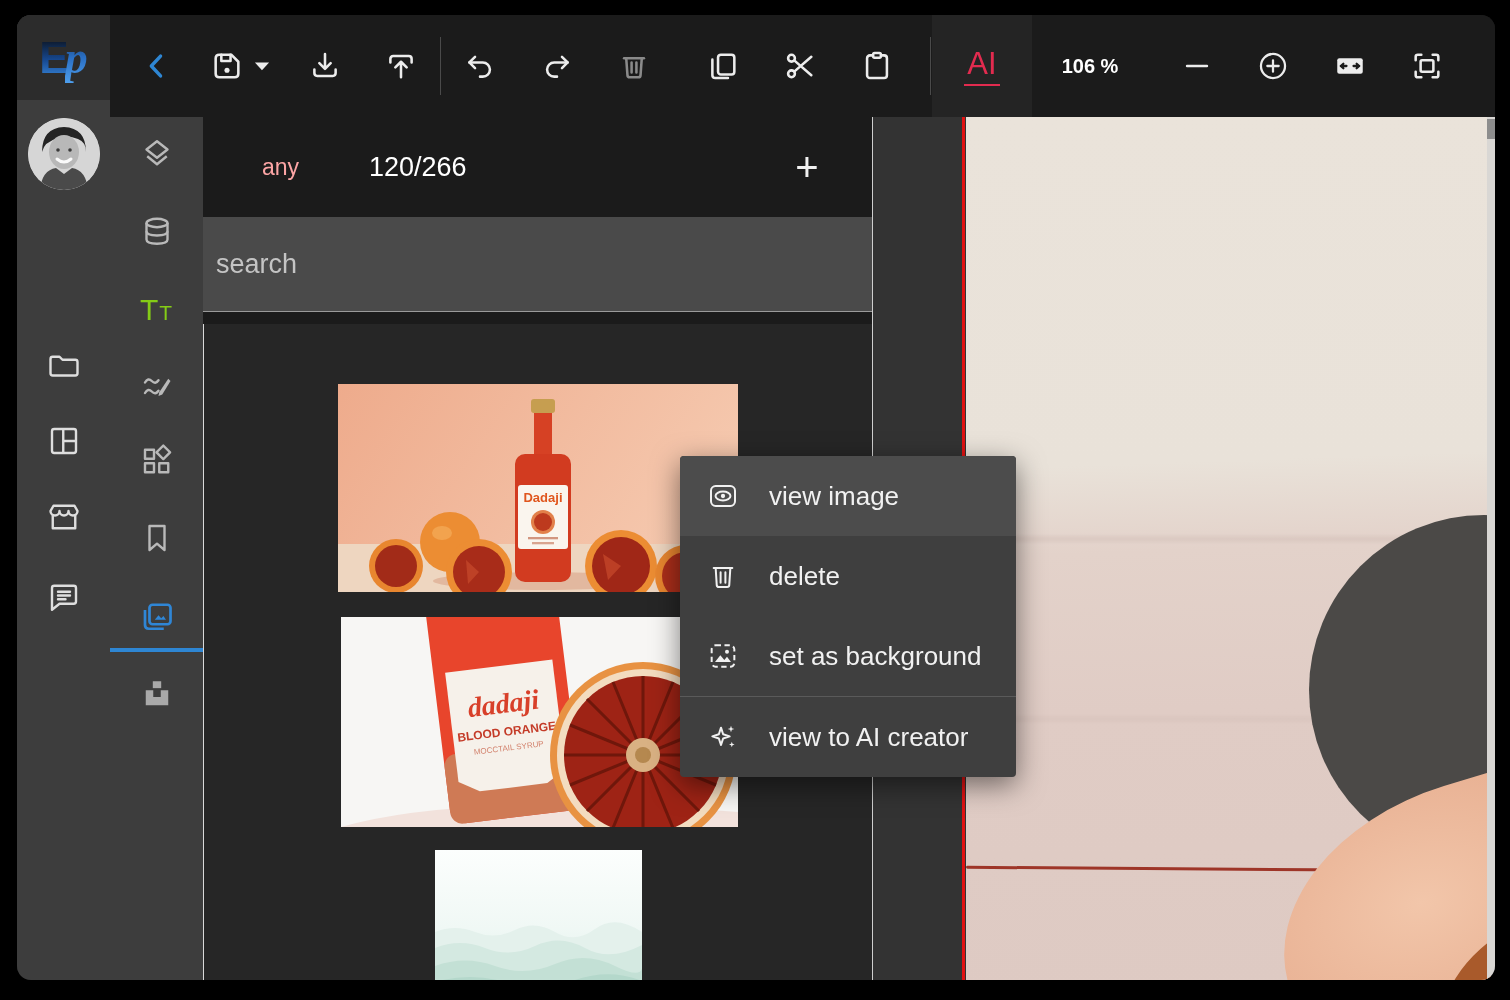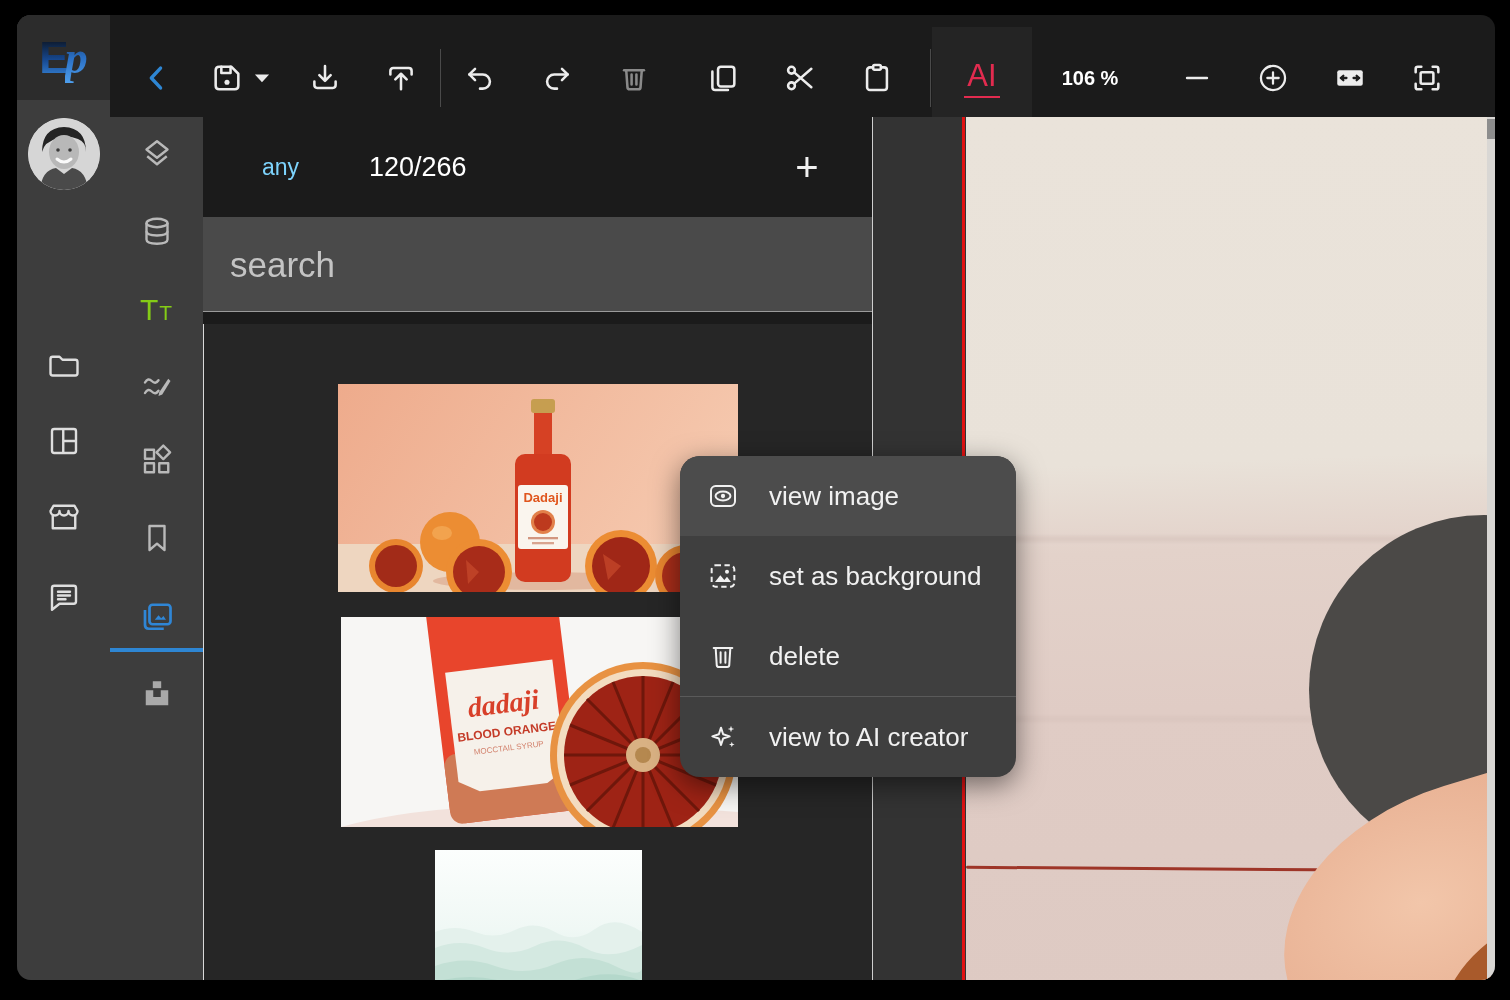--- a/index.html
+++ b/index.html
@@ -19,21 +19,21 @@
             margin-left:-2px;
             background:linear-gradient(180deg,#123055 0%,#2a6fc4 50%,#4fa0ee 100%);
             -webkit-background-clip:text; background-clip:text; color:transparent; }
   .avatar { position:absolute; left:11px; top:103px; width:72px; height:72px; border-radius:50%;
             overflow:hidden; background:#cfcfcf; }
   .rail-btn { position:absolute; left:0; width:93px; height:56px; display:flex;
               align-items:center; justify-content:center; color:#dedede; }
   .rail-btn svg { width:36px; height:36px; }
 
   
-  .toolbar { position:absolute; left:93px; top:12px; width:1385px; height:102px; background:#1b1b1b; }
+  .toolbar { position:absolute; left:93px; top:0; width:1385px; height:102px; background:#1b1b1b; }
   .tb-btn { position:absolute; top:0; height:102px; width:56px; display:flex;
             align-items:center; justify-content:center; color:#ececec; }
   .tb-btn svg { width:34px; height:34px; }
   .tb-sep { position:absolute; top:22px; width:1px; height:58px; background:#4a4a4a; }
   .ai-block { position:absolute; left:822px; top:0; width:100px; height:102px; background:#242424;
               display:flex; align-items:center; justify-content:center; }
   .ai-label { color:#e22b4f; font-size:31px; font-weight:500; border-bottom:2px solid #e22b4f;
               padding:0 3px 2px; }
   .zoom-value { position:absolute; left:922px; top:0; width:116px; height:102px; color:#fff;
                 font-size:20px; font-weight:600; display:flex; align-items:center; justify-content:center; }
@@ -45,29 +45,29 @@
               align-items:center; justify-content:center; color:#b9b9b9; }
   .tool-btn svg { width:36px; height:36px; }
   .tool-btn.active { color:#2f86d6; }
   .tt { font-size:30px; font-weight:500; letter-spacing:1px; color:#84cc16; }
   .tt .small { font-size:21px; }
   .active-underline { position:absolute; left:0; top:531px; width:93px; height:4px; background:#2e86d3; }
 
   
   .media-head { position:absolute; left:186px; top:102px; width:669px; height:100px; background:#1b1b1b; }
   .filter-any { position:absolute; left:59px; top:0; height:100px; display:flex; align-items:center;
-                color:#7dd3fc; font-size:23px; }
+                color:#fca5a5; font-size:23px; }
   .counter { position:absolute; left:154px; top:0; height:100px; display:flex; align-items:center;
              color:#fff; font-size:27px;margin-left:12px; }
   .add-btn { position:absolute; left:576px; top:0; width:56px; height:100px; display:flex;
              align-items:center; justify-content:center; color:#f0f0f0; font-size:40px; font-weight:200; }
   .search-bar { position:absolute; left:186px; top:202px; width:669px; height:95px; background:#4a4a4a;
                 border-bottom:1px solid #9a9a9a; }
-  .search-bar input { position:absolute; left:27px; top:0; width:600px; height:95px; background:transparent;
-                      border:none; outline:none; color:#fde047; font-size:35px;
+  .search-bar input { position:absolute; left:13px; top:0; width:600px; height:95px; background:transparent;
+                      border:none; outline:none; color:#fde047; font-size:27px;
                       font-family:"Liberation Sans", sans-serif; }
   .search-bar input::placeholder { color:#c4c4c4; opacity:1; }
   .panel-content { position:absolute; left:186px; top:309px; width:669px; height:668px; background:#262626;
                    border-left:1px solid #d9d9d9; overflow:hidden; }
   .thumb { position:absolute; overflow:hidden; }
   .thumb svg { display:block; width:100%; height:100%; }
 
   
   .canvas-area { position:absolute; left:855px; top:102px; width:623px; height:863px; background:#333;
                  border-left:1px solid #cfcfcf; overflow:hidden; }
@@ -83,21 +83,21 @@
   .hand { position:absolute; left:315px; top:660px; width:430px; height:300px;
           background:radial-gradient(ellipse at 35% 35%, #f2c6aa 0%, #e7ae90 55%, #d6937a 100%);
           border-radius:48% 40% 40% 52%; transform:rotate(-17deg); }
   .finger-dark { position:absolute; left:470px; top:800px; width:220px; height:130px;
                  background:#a95a2b; border-radius:50%; transform:rotate(-28deg); }
   .v-scrollbar { position:absolute; left:614px; top:0; width:9px; height:863px; background:#d9d7d4; }
   .v-thumb { position:absolute; left:0; top:2px; width:9px; height:20px; background:#8d8d8d; }
 
   
   .context-menu { position:absolute; left:663px; top:441px; width:336px; background:#3f3f3f;
-                  border-radius:20px; box-shadow:0 8px 28px rgba(0,0,0,.5); overflow:hidden; z-index:50; }
+                  border-radius:4px; box-shadow:0 8px 28px rgba(0,0,0,.5); overflow:hidden; z-index:50; }
   .menu-item { height:80px; display:flex; align-items:center; gap:30px; padding-left:27px;
                color:#f1f1f1; font-size:26px; }
   .menu-item.highlight { background:#4c4c4c; }
   .menu-item .mi { width:32px; height:32px; color:#f1f1f1; flex:0 0 32px; }
   .menu-item svg { width:32px; height:32px; }
   .menu-sep { height:1px; background:#5a5a5a; }
 
   svg { display:block; }
 </style>
 </head>
@@ -457,37 +457,37 @@
         <svg viewBox="0 0 24 24" fill="none" stroke="currentColor" stroke-width="1.5" stroke-linejoin="round">
             <rect x="3" y="4.5" width="18" height="15" rx="3.5"></rect>
             <ellipse cx="12" cy="12" rx="5.6" ry="3.4"></ellipse>
             <circle cx="12" cy="12" r="1.6" fill="currentColor" stroke="none"></circle>
           </svg>
       </span>
       <span>view image</span>
     </div>
     <div class="menu-item">
       <span class="mi">
+        <svg viewBox="0 0 24 24" fill="none" stroke="currentColor" stroke-width="1.5" stroke-linecap="round" stroke-linejoin="round">
+            <path d="M5 6 H19"></path>
+            <path d="M6.5 6 L7.3 18.8 Q7.4 20.2 8.9 20.2 H15.1 Q16.6 20.2 16.7 18.8 L17.5 6"></path>
+            <path d="M10.2 9.2 V17 M13.8 9.2 V17"></path>
+          </svg>
+      </span>
+      <span>delete</span>
+    </div>
+    <div class="menu-item">
+      <span class="mi">
         <svg viewBox="0 0 24 24" fill="none" stroke="currentColor" stroke-width="1.5" stroke-linejoin="round">
             <rect x="3.5" y="4" width="17" height="16" rx="3" stroke-dasharray="4 2.6"></rect>
             <circle cx="15" cy="8.8" r="1.5" fill="currentColor" stroke="none"></circle>
             <path d="M6 16.5 L10 11.5 L13 15 L15 12.5 L18 16.5 Z" fill="currentColor" stroke="none"></path>
           </svg>
       </span>
       <span>set as background</span>
-    </div>
-    <div class="menu-item">
-      <span class="mi">
-        <svg viewBox="0 0 24 24" fill="none" stroke="currentColor" stroke-width="1.5" stroke-linecap="round" stroke-linejoin="round">
-            <path d="M5 6 H19"></path>
-            <path d="M6.5 6 L7.3 18.8 Q7.4 20.2 8.9 20.2 H15.1 Q16.6 20.2 16.7 18.8 L17.5 6"></path>
-            <path d="M10.2 9.2 V17 M13.8 9.2 V17"></path>
-          </svg>
-      </span>
-      <span>delete</span>
     </div>
     <div class="menu-sep"></div>
     <div class="menu-item">
       <span class="mi">
         <svg viewBox="0 0 24 24" fill="none" stroke="currentColor" stroke-width="1.5" stroke-linejoin="round">
             <path d="M10.5 5 L12.1 9.9 L17 11.5 L12.1 13.1 L10.5 18 L8.9 13.1 L4 11.5 L8.9 9.9 Z"></path>
             <path d="M18 3.5 l.65 1.85 L20.5 6 l-1.85.65 L18 8.5 l-.65-1.85 L15.5 6 l1.85-.65 Z" fill="currentColor" stroke="none"></path>
             <path d="M18.6 15.5 l.55 1.55 1.55.55 -1.55.55 -.55 1.55 -.55-1.55 -1.55-.55 1.55-.55 Z" fill="currentColor" stroke="none"></path>
           </svg>
       </span>

